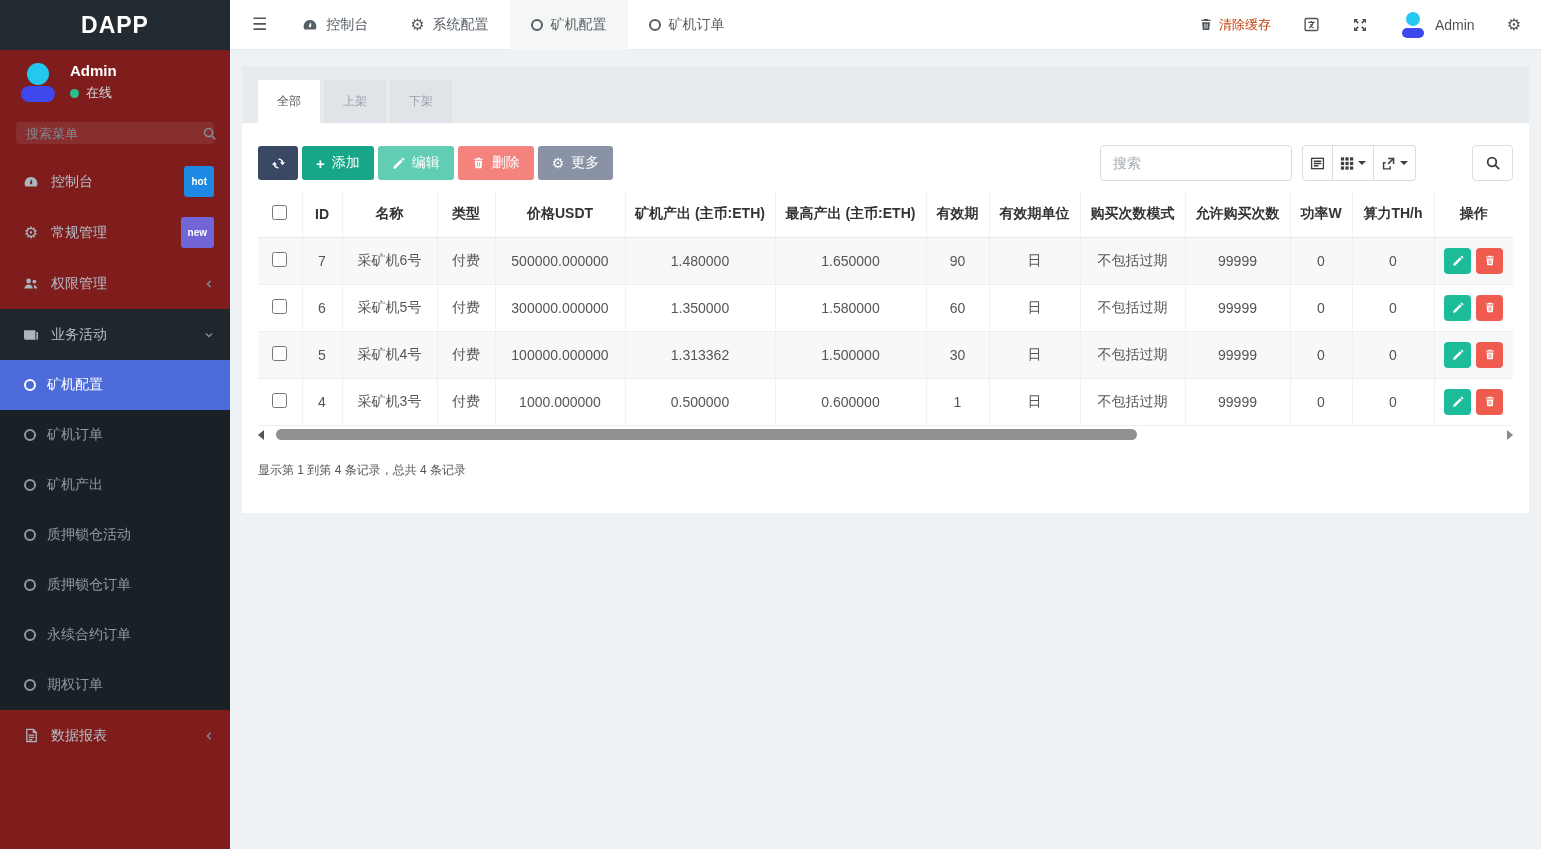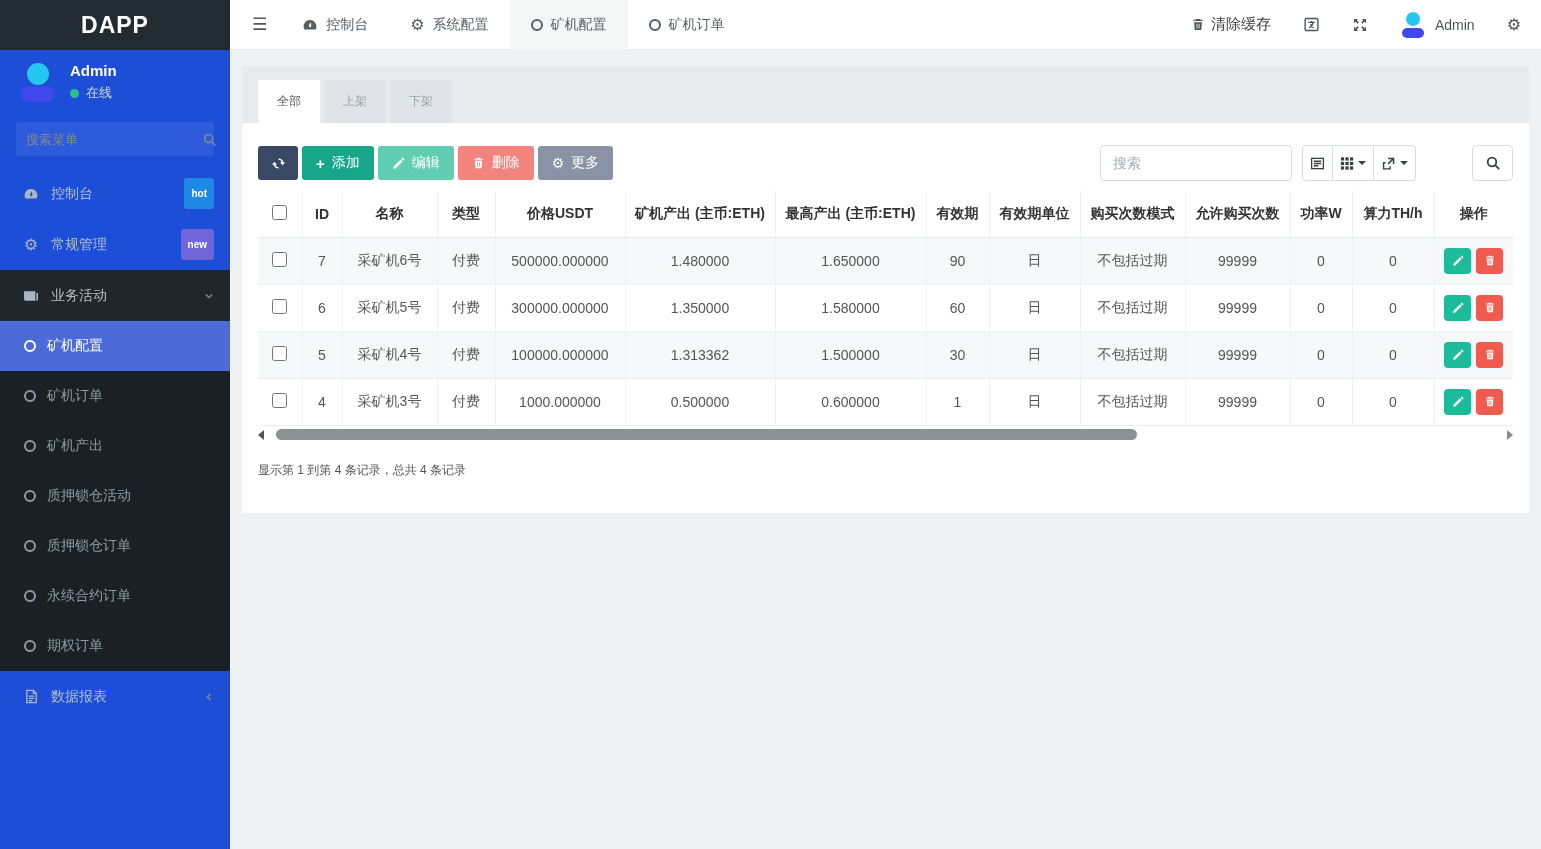--- a/index.html
+++ b/index.html
@@ -1,37 +1,37 @@
 <!DOCTYPE html>
 <html><head>
 <meta charset="utf-8">
 <style>
   * { margin:0; padding:0; box-sizing:border-box; }
   html,body { width:1541px; height:849px; overflow:hidden;
     font-family:"Liberation Sans","DejaVu Sans",sans-serif; background:#eef2f5; }
   .app { display:flex; width:100%; height:100%; }
 
   
-  .sidebar { width:230px; flex:0 0 230px; background:#1d4ed8; color:#b3bfc7; height:100%; overflow:hidden; }
+  .sidebar { width:230px; flex:0 0 230px; background:#7f1d1d; color:#b3bfc7; height:100%; overflow:hidden; }
   .logo { height:50px; display:flex; align-items:center; justify-content:center;
     color:#fff; font-size:23px; font-weight:bold; letter-spacing:1px; background:#222b32; }
   .user-panel { display:flex; align-items:center; padding:12px 18px 10px 18px; }
   .avatar { position:relative; width:40px; height:40px; flex:0 0 40px; }
   .avatar .head { position:absolute; left:50%; top:1px; transform:translateX(-50%);
     width:22px; height:22px; border-radius:50%; background:#24c7f0; }
   .avatar .body { position:absolute; left:50%; bottom:0; transform:translateX(-50%);
     width:34px; height:16px; border-radius:8px; background:#3f48ec; }
   .avatar.sm { width:26px; height:26px; flex:0 0 26px; }
   .avatar.sm .head { width:14px; height:14px; top:0; }
   .avatar.sm .body { width:22px; height:10px; border-radius:5px; }
   .user-info { margin-left:12px; }
   .user-name { color:#fff; font-weight:bold; font-size:15px; margin-bottom:5px; }
   .user-status { font-size:13px; color:#cfd8dc; display:flex; align-items:center; }
   .status-dot { width:9px; height:9px; border-radius:50%; background:#2dbd8e; margin-right:7px; display:inline-block; }
-  .side-search { margin:10px 16px 4px 16px; height:34px; background:rgba(255,255,255,.08);
+  .side-search { margin:10px 16px 4px 16px; height:22px; background:rgba(255,255,255,.08);
     border-radius:4px; display:flex; align-items:center; padding:0 10px; }
   .side-search input { flex:1; background:transparent; border:none; outline:none;
     color:#cbd3d9; font-size:13px; font-family:inherit; }
   .side-search input::placeholder { color:#7f8a93; }
   .side-menu { margin-top:12px; }
   .menu-item { height:51px; display:flex; align-items:center; padding:0 16px 0 22px;
     font-size:14px; color:#b3bfc7; cursor:pointer; }
   .menu-item .mi-icon { width:18px; margin-right:11px; display:inline-flex; justify-content:center; color:#aab6bf; }
   .menu-item .mi-label { flex:1; }
   .badge { font-size:10px; font-weight:bold; color:#fff; padding:10px 7px; border-radius:3px; }
@@ -51,21 +51,21 @@
   .main { flex:1; display:flex; flex-direction:column; background:#eef2f5; min-width:0; }
   .topnav { height:50px; background:#fff; border-bottom:1px solid #e4e8ea;
     display:flex; align-items:center; padding:0 0 0 8px; }
   .hamburger { font-size:17px; color:#555; padding:0 14px; cursor:pointer; }
   .nav-item { height:50px; display:flex; align-items:center; padding:0 21px;
     font-size:14px; color:#575f66; cursor:pointer; }
   .nav-item .ni-icon { margin-right:8px; display:inline-flex; color:#575f66; }
   .nav-item.active { background:#f5f6f6; }
   .nav-ring { width:12px; height:12px; border:2px solid #575f66; border-radius:50%; display:inline-block; }
   .topnav-right { margin-left:auto; display:flex; align-items:center; padding-right:20px; }
-  .clear-cache { display:flex; align-items:center; font-size:15px; color:#404040; cursor:pointer; }
+  .clear-cache { display:flex; align-items:center; font-size:13px; color:#c2410c; cursor:pointer; }
   .clear-cache .ci { margin-right:6px; display:inline-flex; color:#4d555b; }
   .tn-icon { margin-left:32px; display:inline-flex; color:#4d555b; cursor:pointer; }
   .tn-user { display:flex; align-items:center; margin-left:32px; cursor:pointer; }
   .tn-user .name { margin-left:9px; font-size:14px; color:#4d555b; }
   .gear-glyph { font-size:16px; line-height:1; }
 
   
   .content { padding:16px 12px 0 12px; }
   .panel { background:#fff; }
   .tabbar { background:#e7ebee; padding:14px 16px 0 16px; height:57px; display:flex; align-items:flex-end; }
@@ -170,20 +170,36 @@
         <span class="mi-label">控制台</span>
         <span class="badge hot">hot</span>
       </div>
 
       <div class="menu-item">
         <span class="mi-icon gear-glyph">⚙</span>
         <span class="mi-label">常规管理</span>
         <span class="badge new">new</span>
       </div>
 
+      <div class="menu-item">
+        <span class="mi-icon">
+          <svg width="16" height="16" viewBox="0 0 16 16" fill="currentColor">
+              <circle cx="5.6" cy="5" r="2.4"></circle>
+              <path d="M1.4 12.6c0-2.3 1.9-4.1 4.2-4.1s4.2 1.8 4.2 4.1z"></path>
+              <circle cx="11.4" cy="5.6" r="1.9"></circle>
+              <path d="M10.6 8.9c2 .2 3.6 1.8 3.6 3.7h-3c0-1.4-.2-2.7-.6-3.7z"></path>
+            </svg>
+        </span>
+        <span class="mi-label">权限管理</span>
+        <span class="chev">
+          <svg width="10" height="10" viewBox="0 0 16 16" fill="none" stroke="currentColor" stroke-width="2.4">
+              <path d="M10.5 3L5.5 8l5 5"></path>
+            </svg>
+        </span>
+      </div>
 
       <div class="menu-item group-parent">
         <span class="mi-icon">
           <svg width="16" height="16" viewBox="0 0 16 16" fill="currentColor">
               <path d="M1 3.2h11.4v8.6c0 .5.4.9.9.9H2.6A1.6 1.6 0 0 1 1 11.1V3.2zm2 2h7.4v1.6H3V5.2zm0 3h3.2v3.2H3V8.2zm4.4 0h3v1h-3v-1zm0 2.2h3v1h-3v-1zM13.4 5H15v6.4c0 .7-.4 1.3-.8 1.3s-.8-.6-.8-1.3V5z"></path>
             </svg>
         </span>
         <span class="mi-label">业务活动</span>
         <span class="chev">
           <svg width="10" height="10" viewBox="0 0 16 16" fill="none" stroke="currentColor" stroke-width="2.4">

